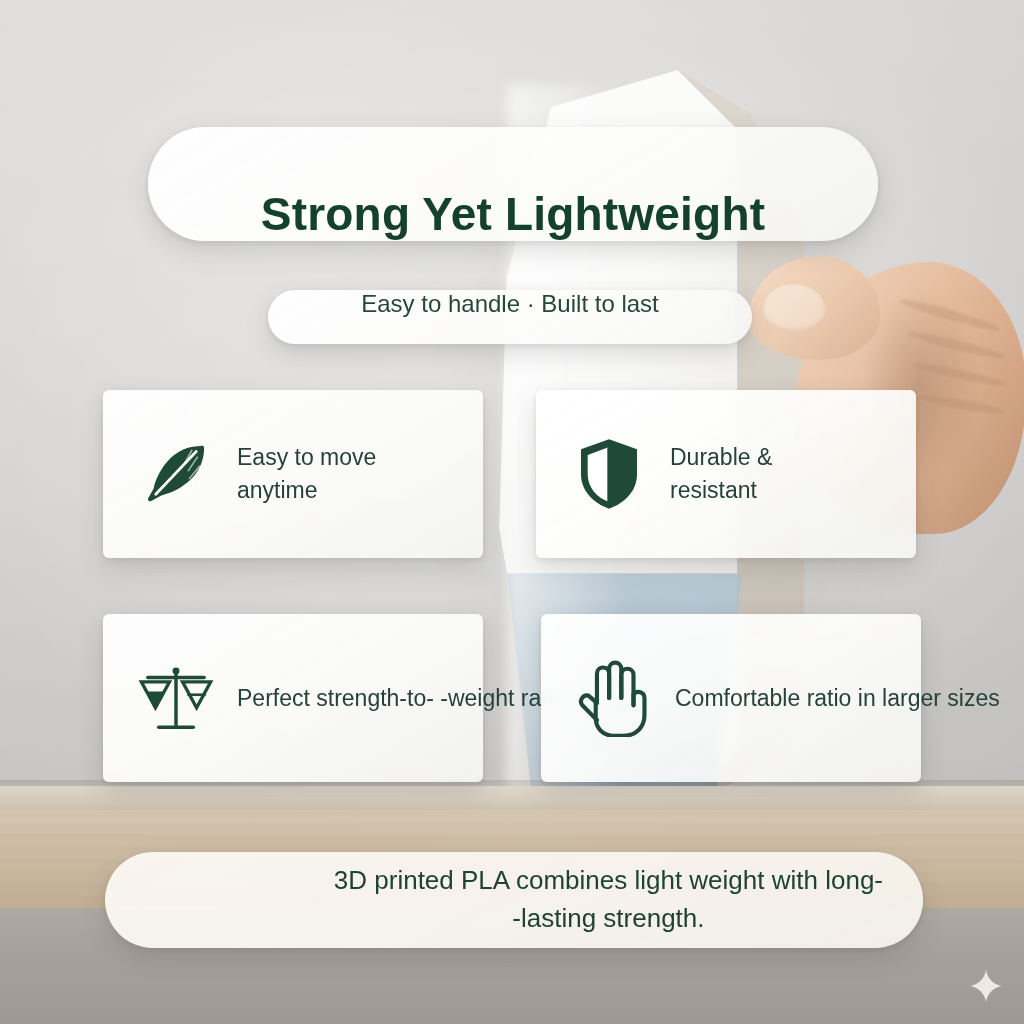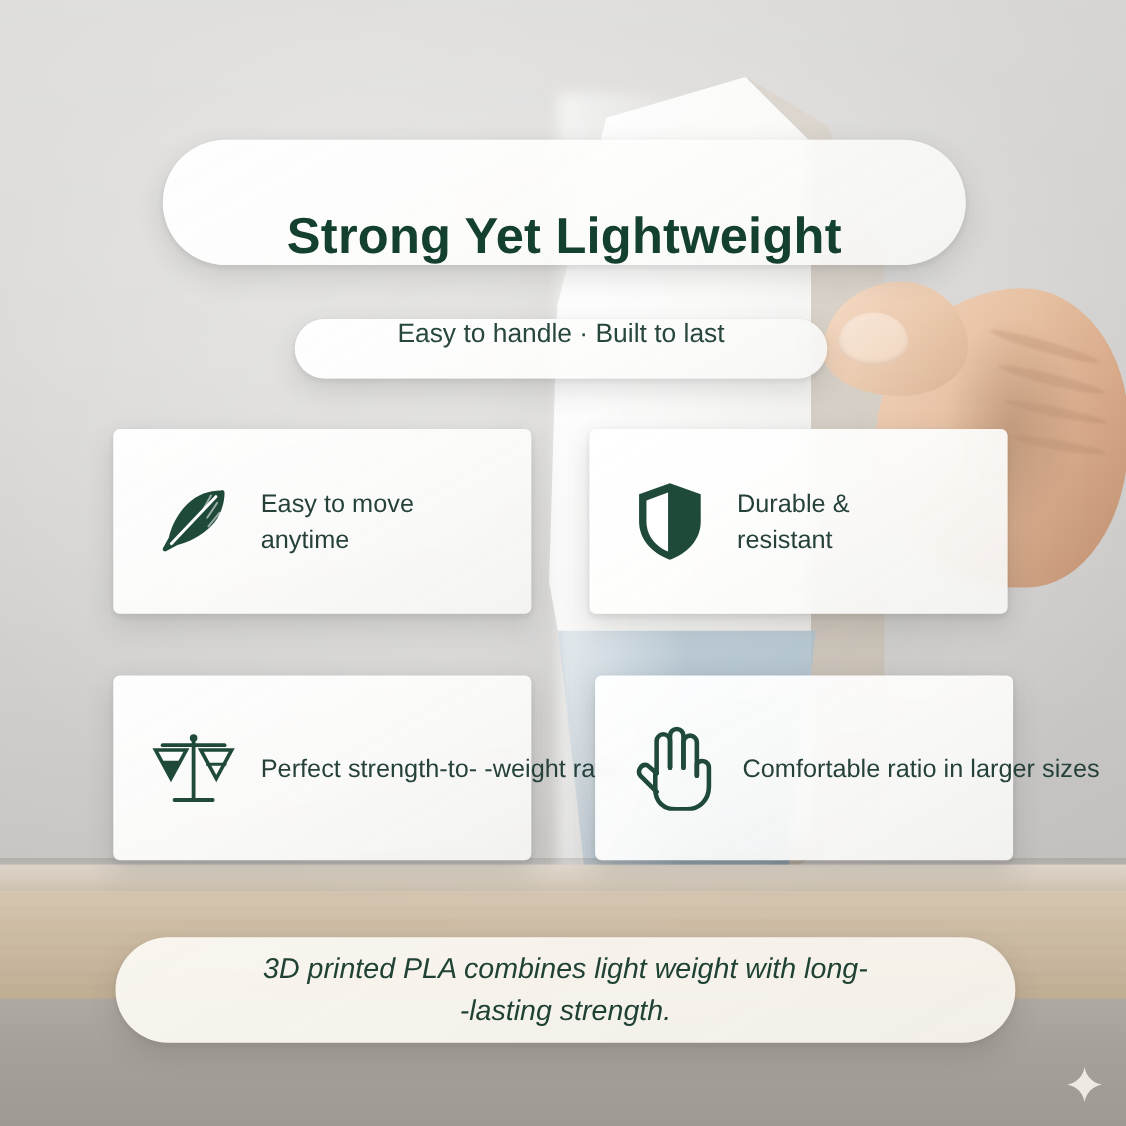--- a/index.html
+++ b/index.html
@@ -201,24 +201,23 @@
     font-weight: 400;
     white-space: pre-line;
   }
   .card-3 .card-label { white-space: nowrap; }
   .card-4 .card-label { white-space: nowrap; }
 
   
   .caption {
     left: 105px; top: 852px; width: 818px; height: 96px;
     border-radius: 48px;
-    display: flex; align-items: center; justify-content: center;
+    display: flex; align-items: center; justify-content: flex-end;
     text-align: center;
     background: linear-gradient(150deg, rgba(250,247,241,0.97) 0%, rgba(246,243,236,0.95) 100%);
-    font-style: italic;
   }
   .caption-text {
     font-size: 26px;
     line-height: 1.46;
     color: #1f4234;
     white-space: pre-line;
     padding: 0 40px;
   }
 
   

